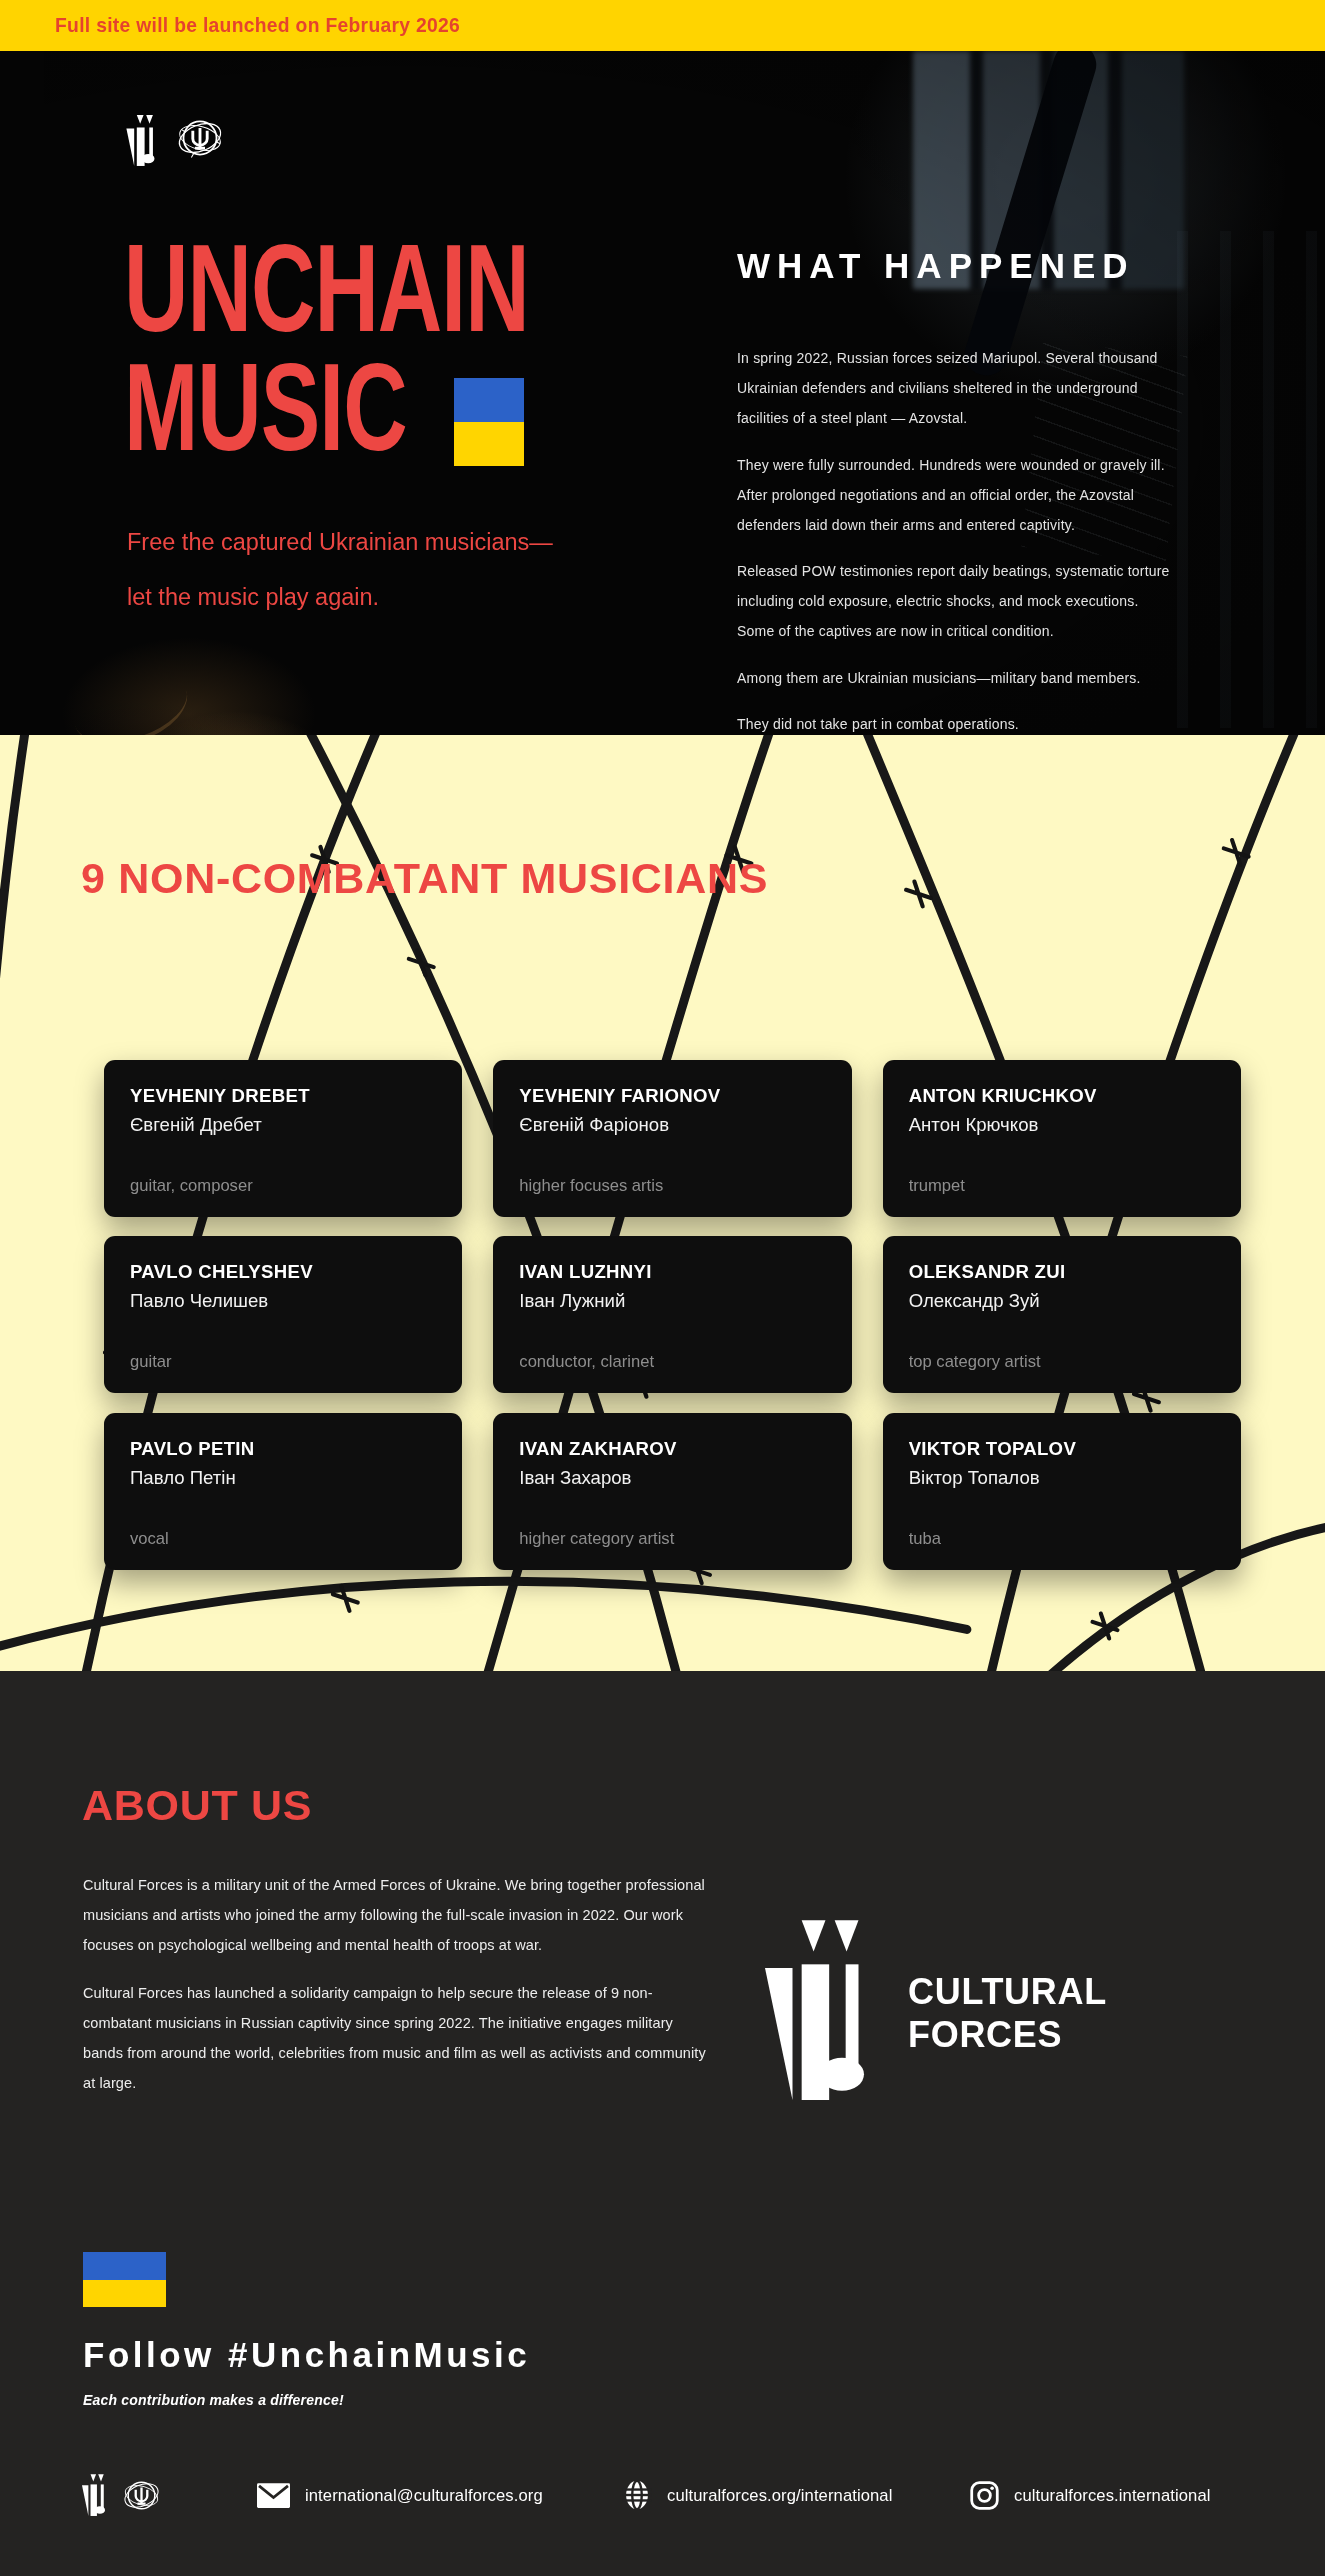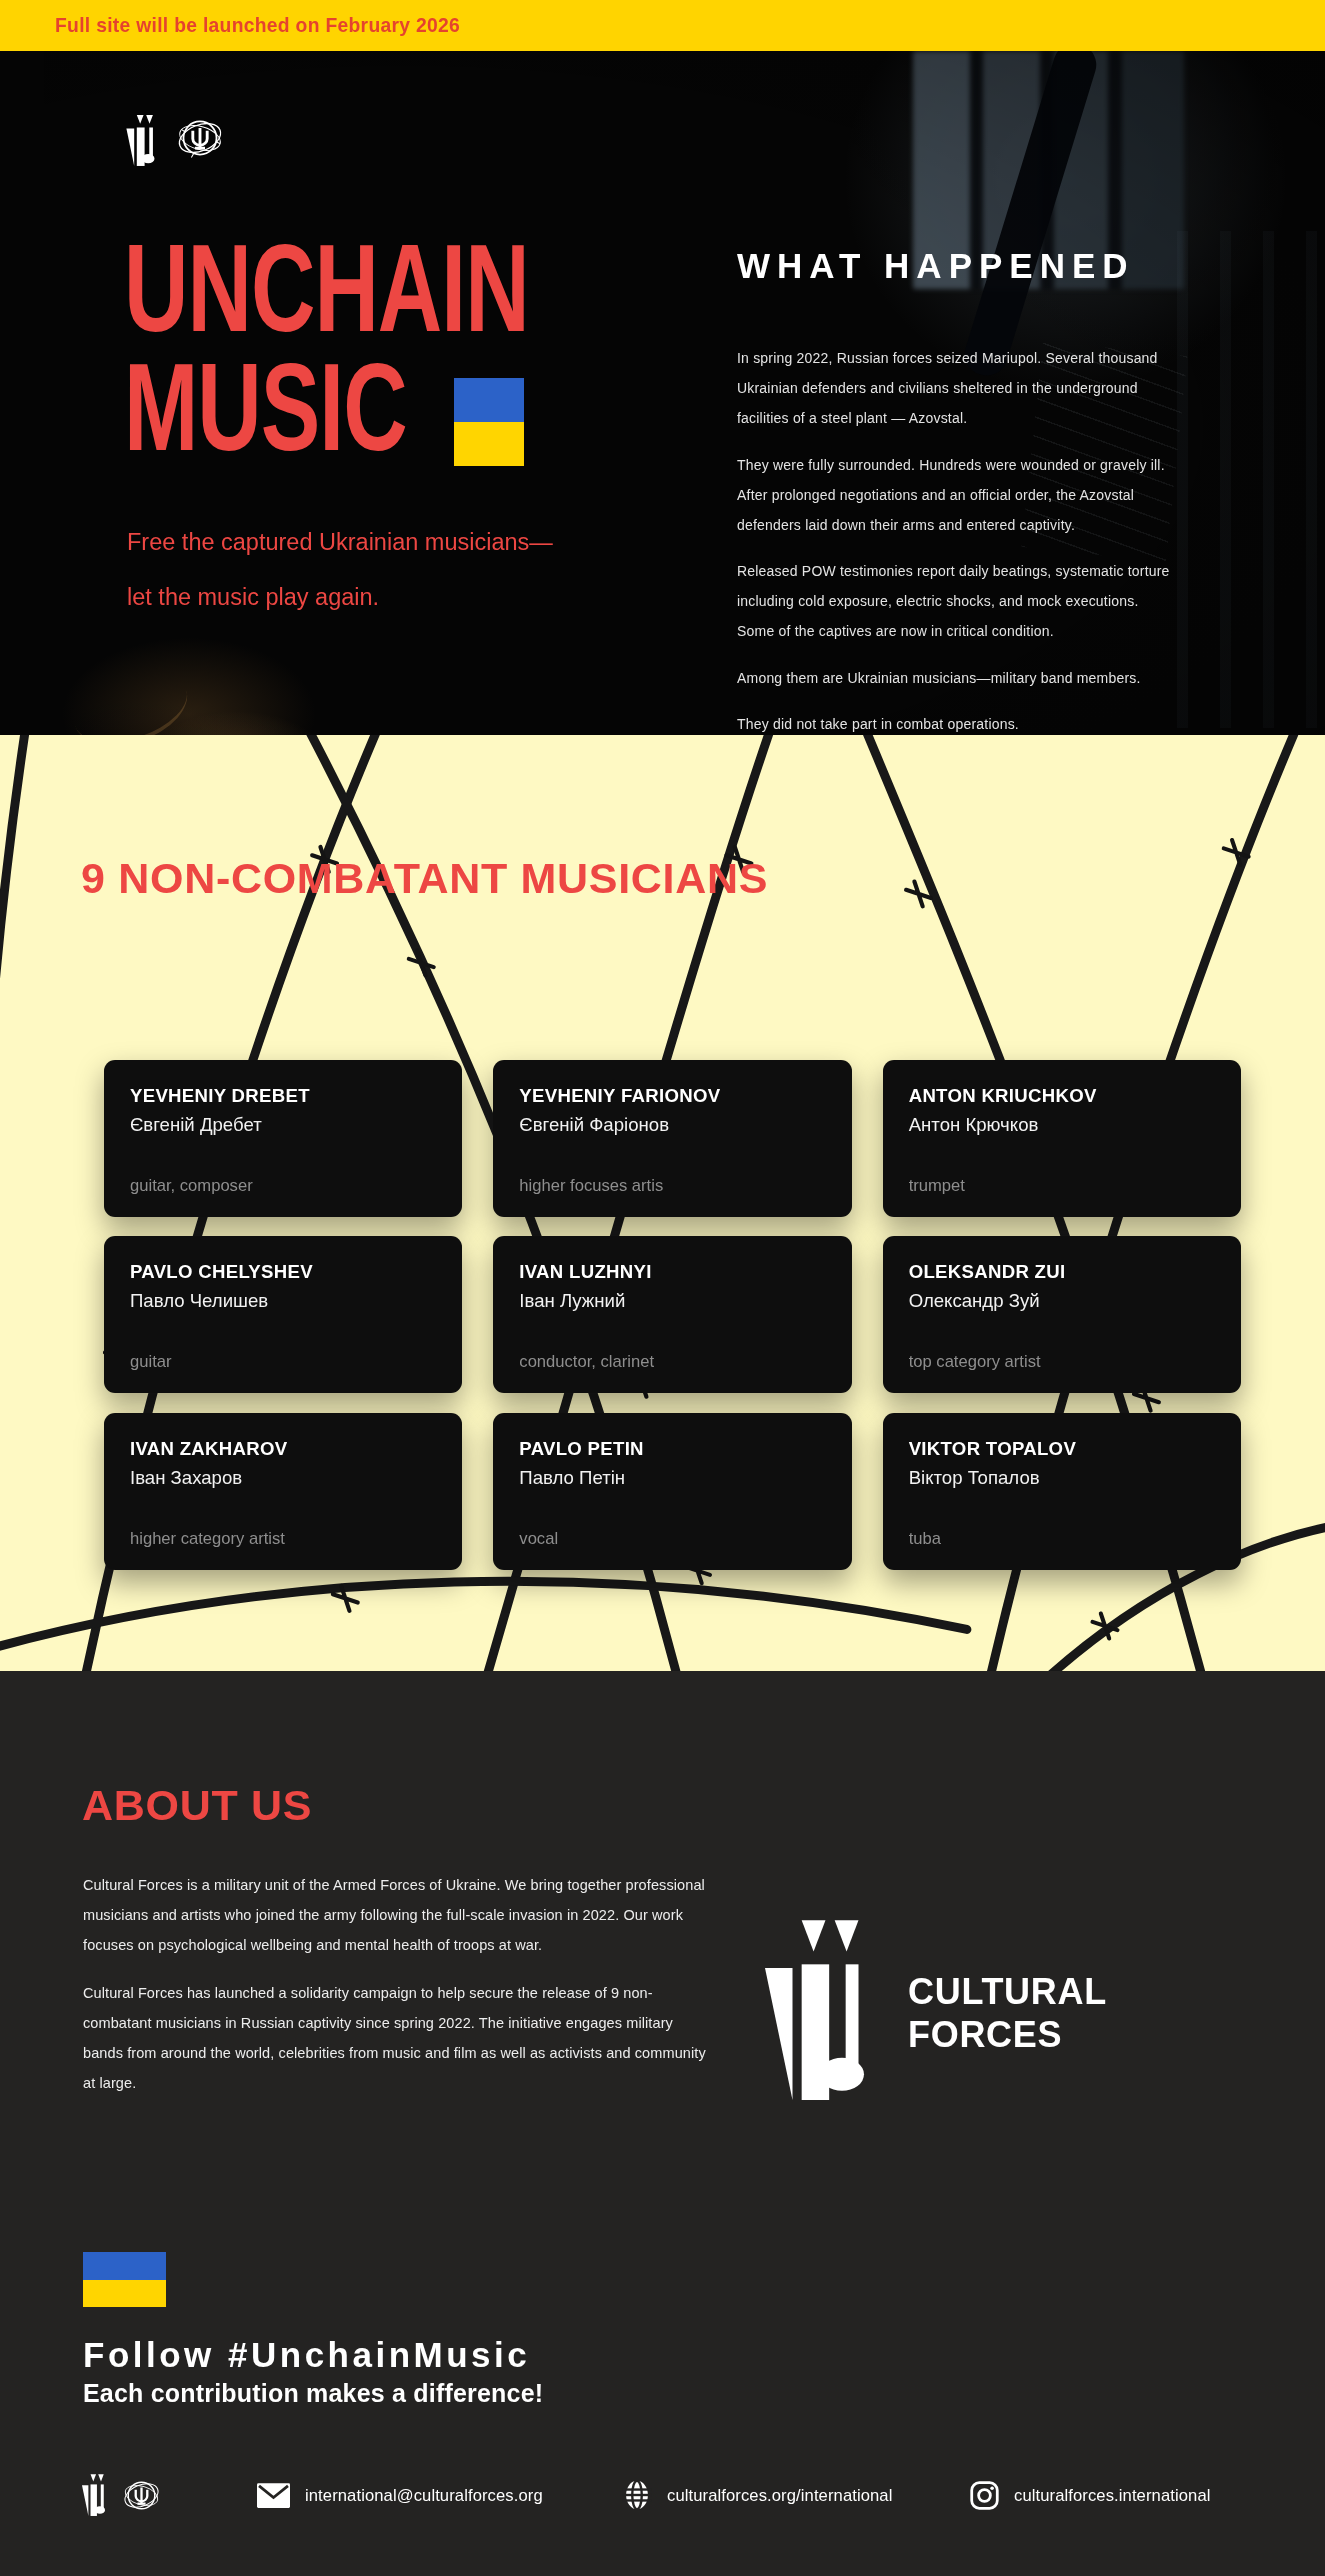--- a/index.html
+++ b/index.html
@@ -69,21 +69,21 @@
   .bottom { position:relative; height:905px; background:#242322; overflow:hidden; }
   .about-heading { position:absolute; left:82px; top:110px; color:#ED4743; font-weight:700;
     font-size:43px; letter-spacing:0.7px; }
   .about-col { position:absolute; left:83px; top:199px; width:628px; }
   .about-col p { color:#EDEDED; font-size:14.5px; line-height:30px; letter-spacing:0.1px; margin-bottom:18px; }
   .cf-logo-block { position:absolute; left:765px; top:249px; display:flex; align-items:center; gap:33px; }
   .cf-wordmark { color:#fff; font-weight:700; font-size:36px; line-height:43px; letter-spacing:0.7px; }
   .follow { position:absolute; left:83px; top:577px; display:flex; align-items:flex-start; gap:30px;flex-direction:column; }
   .flag-follow { width:83px; height:55px; margin-top:4.1px; }
   .follow-heading { color:#fff; font-weight:700; font-size:35px; letter-spacing:3.5px; line-height:36px; white-space:nowrap; }
-  .follow-sub { color:#fff; font-weight:700; font-size:25px; margin-top:6px; letter-spacing:0.2px; }
+  .follow-sub { color:#fff; font-weight:700; font-size:14px; margin-top:19px; letter-spacing:0.2px;font-style:italic; }
   .footer { position:absolute; left:0; right:0; top:787px; height:76px;
     display:flex; align-items:center; }
   .footer-logos { position:absolute; left:82px; display:flex; align-items:center; gap:15px; }
   .contact { position:absolute; display:flex; align-items:center; gap:15px; color:#fff; }
   .contact-text { font-size:16.6px; font-weight:400; letter-spacing:0.1px; }
   .c-email { left:257px; } .c-web { left:622px; } .c-insta { left:970px; }
   .icon { display:block; }
 </style>
 </head>
 <body>
@@ -213,28 +213,28 @@
         <div class="card-name">IVAN LUZHNYI</div>
         <div class="card-name-uk">Іван Лужний</div>
         <div class="card-role">conductor, clarinet</div>
       </div>
       <div class="card">
         <div class="card-name">OLEKSANDR ZUI</div>
         <div class="card-name-uk">Олександр Зуй</div>
         <div class="card-role">top category artist</div>
       </div>
       <div class="card">
+        <div class="card-name">PAVLO PETIN</div>
+        <div class="card-name-uk">Павло Петін</div>
+        <div class="card-role">vocal</div>
+      </div>
+      <div class="card">
         <div class="card-name">IVAN ZAKHAROV</div>
         <div class="card-name-uk">Іван Захаров</div>
         <div class="card-role">higher category artist</div>
-      </div>
-      <div class="card">
-        <div class="card-name">PAVLO PETIN</div>
-        <div class="card-name-uk">Павло Петін</div>
-        <div class="card-role">vocal</div>
       </div>
       <div class="card">
         <div class="card-name">VIKTOR  TOPALOV</div>
         <div class="card-name-uk">Віктор Топалов</div>
         <div class="card-role">tuba</div>
       </div>
     </div>
   </section>
 
   <section class="bottom">

